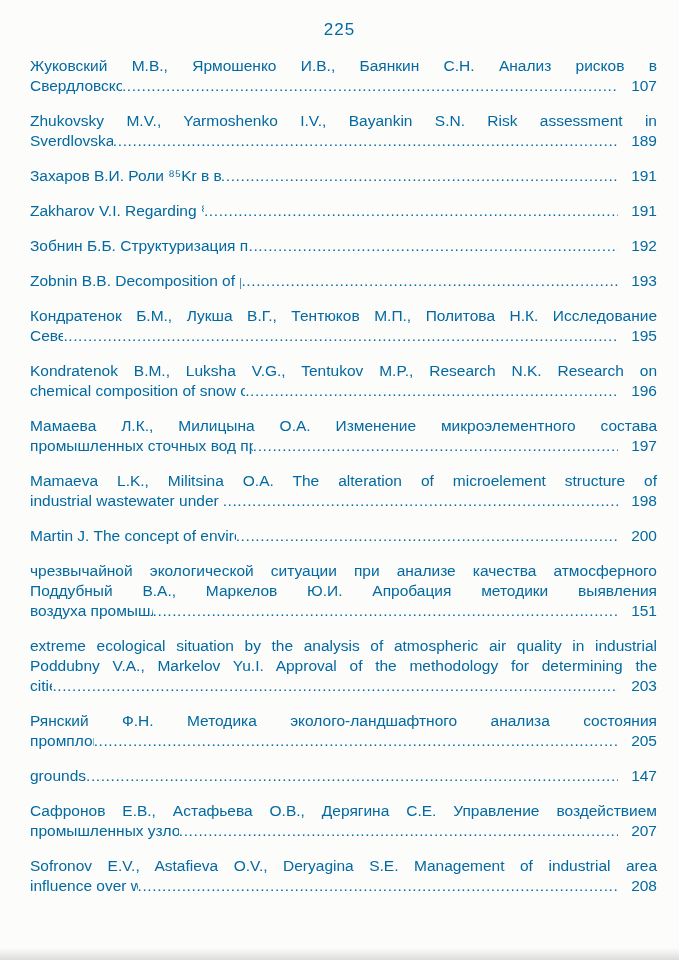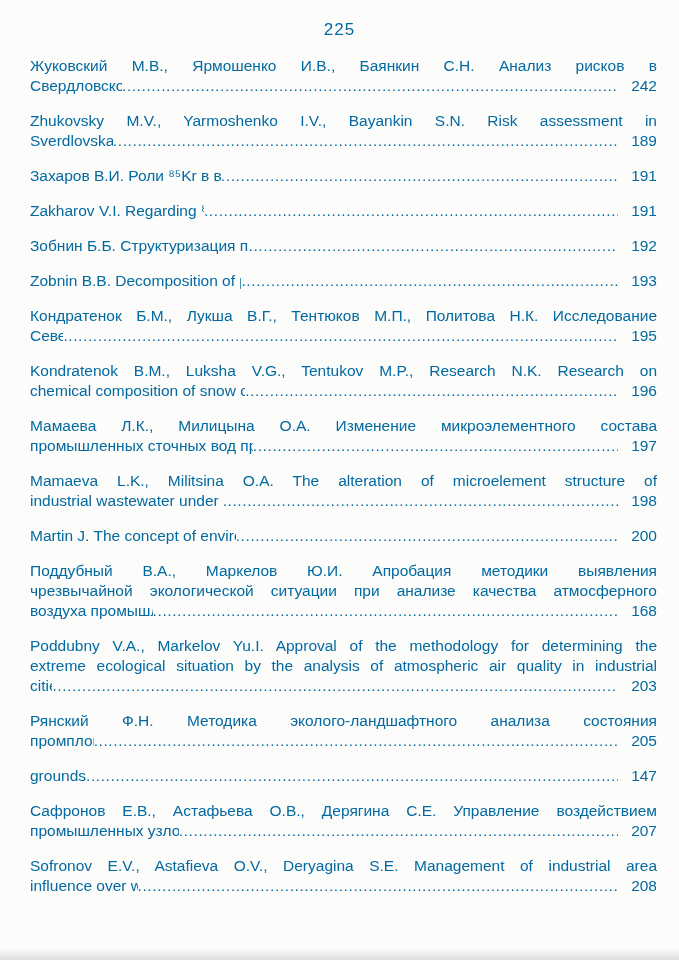--- a/index.html
+++ b/index.html
@@ -76,21 +76,21 @@
 <body>
 
 <div class="page">
   <div class="page-header">225</div>
   <div class="toc" id="toc">
   <div class="entry">
     <div class="body-line">Жуковский М.В., Ярмошенко И.В., Баянкин С.Н. Анализ рисков в</div>
         <div class="last-line">
       <span class="lltext">Свердловской области</span>
       <span class="dots"></span>
-      <span class="pagenum">242</span>
+      <span class="pagenum">107</span>
     </div>
   </div>
 
   <div class="entry">
     <div class="body-line">Zhukovsky M.V., Yarmoshenko I.V., Bayankin S.N. Risk assessment in</div>
         <div class="last-line">
       <span class="lltext">Sverdlovskaya oblast</span>
       <span class="dots"></span>
       <span class="pagenum">189</span>
     </div>
@@ -166,32 +166,32 @@
 
   <div class="entry">
     <div class="last-line">
       <span class="lltext">Martin J. The concept of environmental security (regional approaches)</span>
       <span class="dots"></span>
       <span class="pagenum">200</span>
     </div>
   </div>
 
   <div class="entry">
-    <div class="body-line">Поддубный В.А., Маркелов Ю.И. Апробация методики выявления</div>
-        <div class="body-line">чрезвычайной экологической ситуации при анализе качества атмосферного</div>
+    <div class="body-line">чрезвычайной экологической ситуации при анализе качества атмосферного</div>
+        <div class="body-line">Поддубный В.А., Маркелов Ю.И. Апробация методики выявления</div>
         <div class="last-line">
       <span class="lltext">воздуха промышленных городов</span>
       <span class="dots"></span>
-      <span class="pagenum">168</span>
-    </div>
-  </div>
-
-  <div class="entry">
-    <div class="body-line">Poddubny V.A., Markelov Yu.I. Approval of the methodology for determining the</div>
-        <div class="body-line">extreme ecological situation by the analysis of atmospheric air quality in industrial</div>
+      <span class="pagenum">151</span>
+    </div>
+  </div>
+
+  <div class="entry">
+    <div class="body-line">extreme ecological situation by the analysis of atmospheric air quality in industrial</div>
+        <div class="body-line">Poddubny V.A., Markelov Yu.I. Approval of the methodology for determining the</div>
         <div class="last-line">
       <span class="lltext">cities</span>
       <span class="dots"></span>
       <span class="pagenum">203</span>
     </div>
   </div>
 
   <div class="entry">
     <div class="body-line">Рянский Ф.Н. Методика эколого-ландшафтного анализа состояния</div>
         <div class="last-line">

